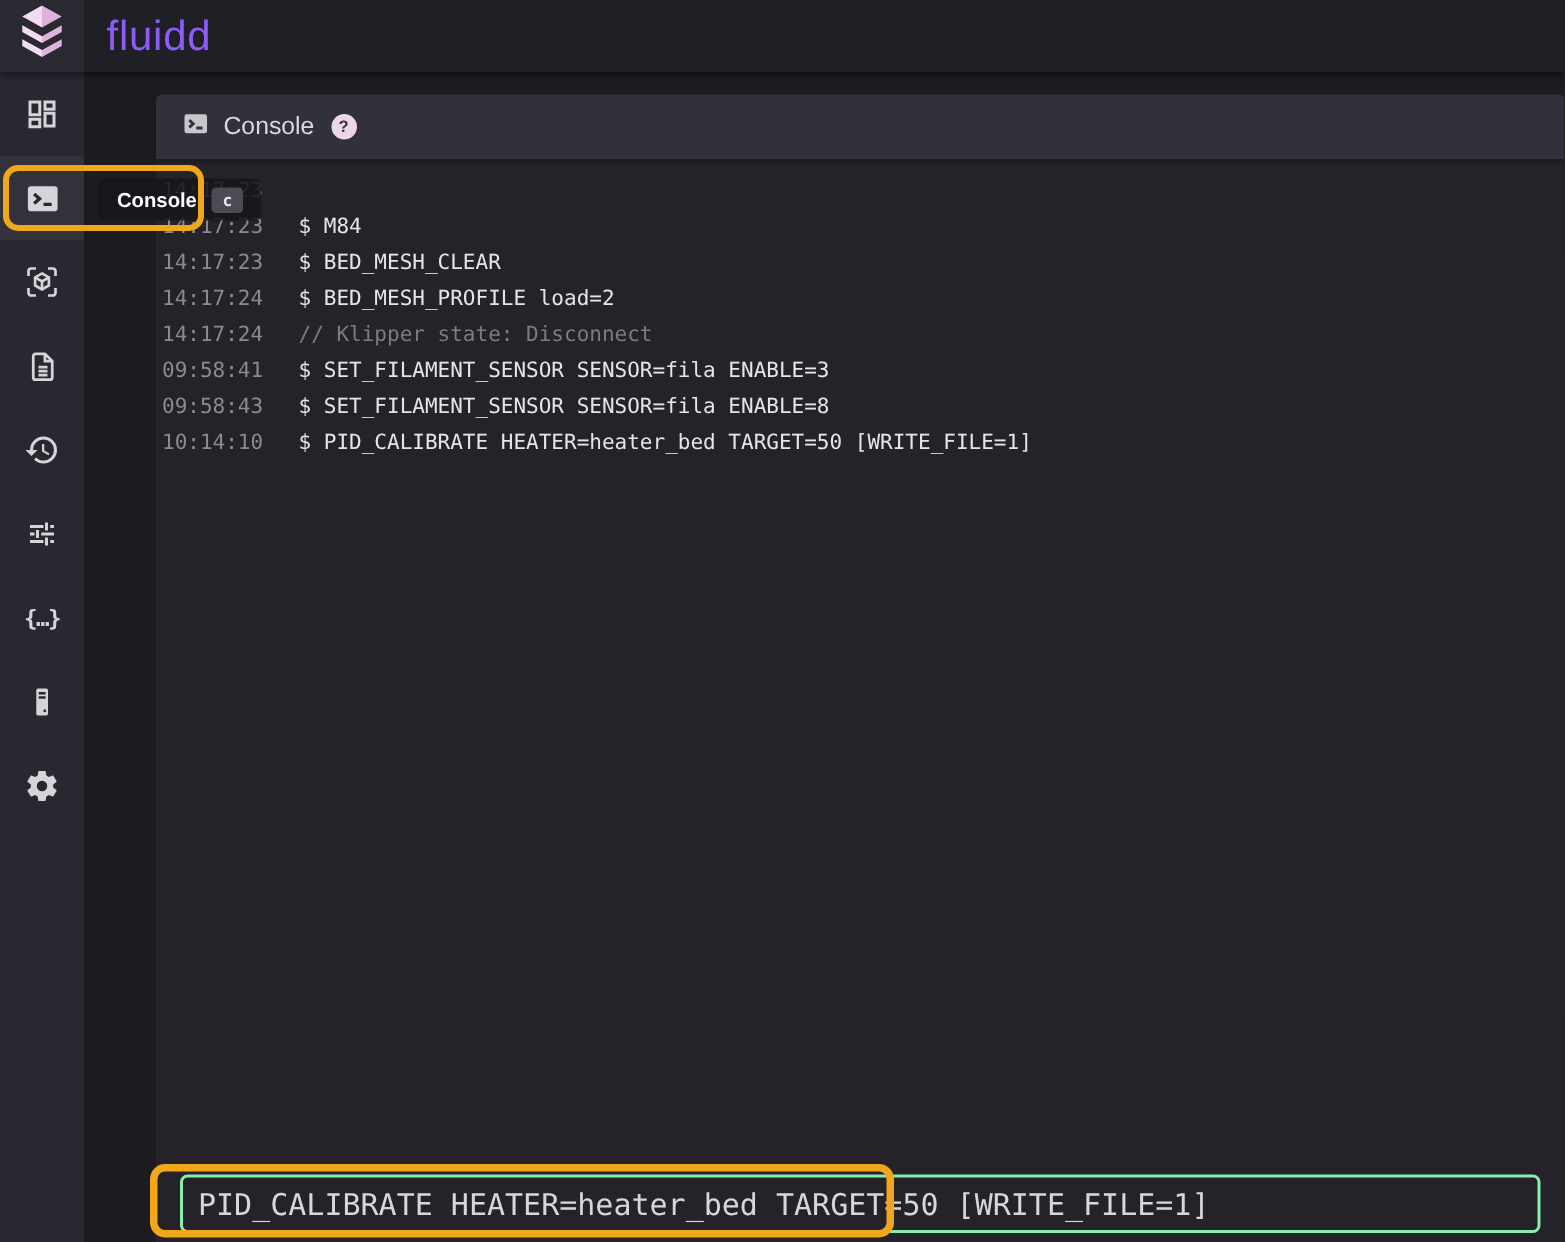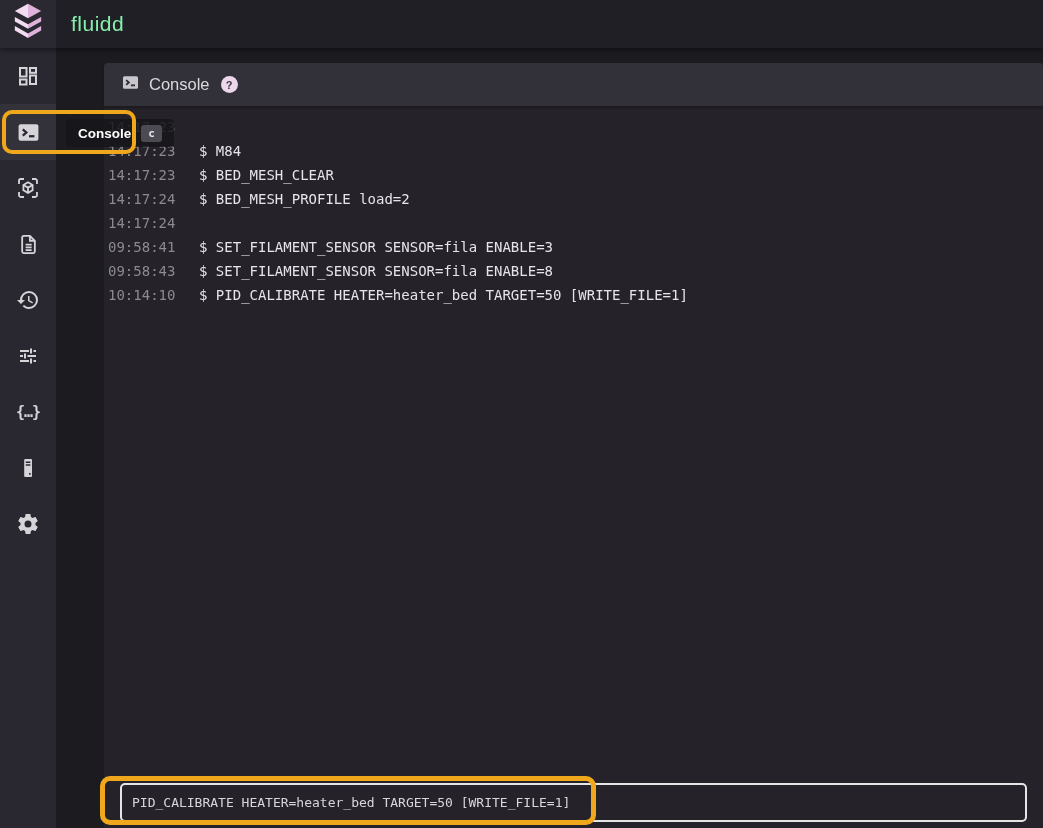--- a/index.html
+++ b/index.html
@@ -16,21 +16,21 @@
   .topbar {
     position:absolute; top:0; left:0; right:0; height:48px;
     background:#201f25; display:flex; align-items:center;
     box-shadow:0 2px 5px rgba(0,0,0,.45); z-index:5;
   }
   .logo-cell {
     width:56px; height:48px; background:#2a2931;
     display:flex; align-items:center; justify-content:center; flex:none;
   }
   .app-title {
-    color:#86efac; font-size:21px; font-weight:400;
+    color:#8b5cf6; font-size:28px; font-weight:400;
     margin-left:15px; letter-spacing:.5px;
   }
 
   
   .sidebar {
     position:absolute; top:48px; left:0; bottom:0; width:56px;
     background:#292831; z-index:4; display:flex; flex-direction:column;
   }
   .nav-item {
     width:56px; height:56px; display:flex; align-items:center;
@@ -66,23 +66,23 @@
     font-family:"DejaVu Sans Mono", monospace; font-size:14px;
   }
   .log-line { display:flex; height:24px; line-height:24px; white-space:pre; }
   .ts { color:#8c8992; width:70px; flex:none; margin-right:21px; }
   .msg { color:#e6e4e9; }
   .log-line.muted .msg { color:#7d7a83; }
 
   .input-row { flex:none; padding:0 16px 6px 16px; }
   .console-input {
     width:100%; height:39px; background:transparent;
-    border:2px solid #e5e5e5; border-radius:5px; outline:none;
+    border:2px solid #86efac; border-radius:5px; outline:none;
     color:#d8d6db; font-family:"DejaVu Sans Mono", monospace;
-    font-size:13px; padding:0 10px;
+    font-size:20px; padding:0 10px;
   }
 
   
   .tooltip {
     position:absolute; left:66px; top:119px; height:28px; z-index:40;
     background:rgba(22,21,26,.85); border-radius:4px;
     display:flex; align-items:center; padding:0 12px;
   }
   .tooltip-label { color:#ffffff; font-size:13.5px; font-weight:600; }
   .kbd {
@@ -229,20 +229,21 @@
     <div class="log-line">
       <span class="ts">14:17:23</span>
       <span class="msg">$ BED_MESH_CLEAR</span>
     </div>
     <div class="log-line">
       <span class="ts">14:17:24</span>
       <span class="msg">$ BED_MESH_PROFILE load=2</span>
     </div>
     <div class="log-line muted">
       <span class="ts">14:17:24</span>
+      <span class="msg">// Klipper state: Disconnect</span>
     </div>
     <div class="log-line">
       <span class="ts">09:58:41</span>
       <span class="msg">$ SET_FILAMENT_SENSOR SENSOR=fila ENABLE=3</span>
     </div>
     <div class="log-line">
       <span class="ts">09:58:43</span>
       <span class="msg">$ SET_FILAMENT_SENSOR SENSOR=fila ENABLE=8</span>
     </div>
     <div class="log-line">

